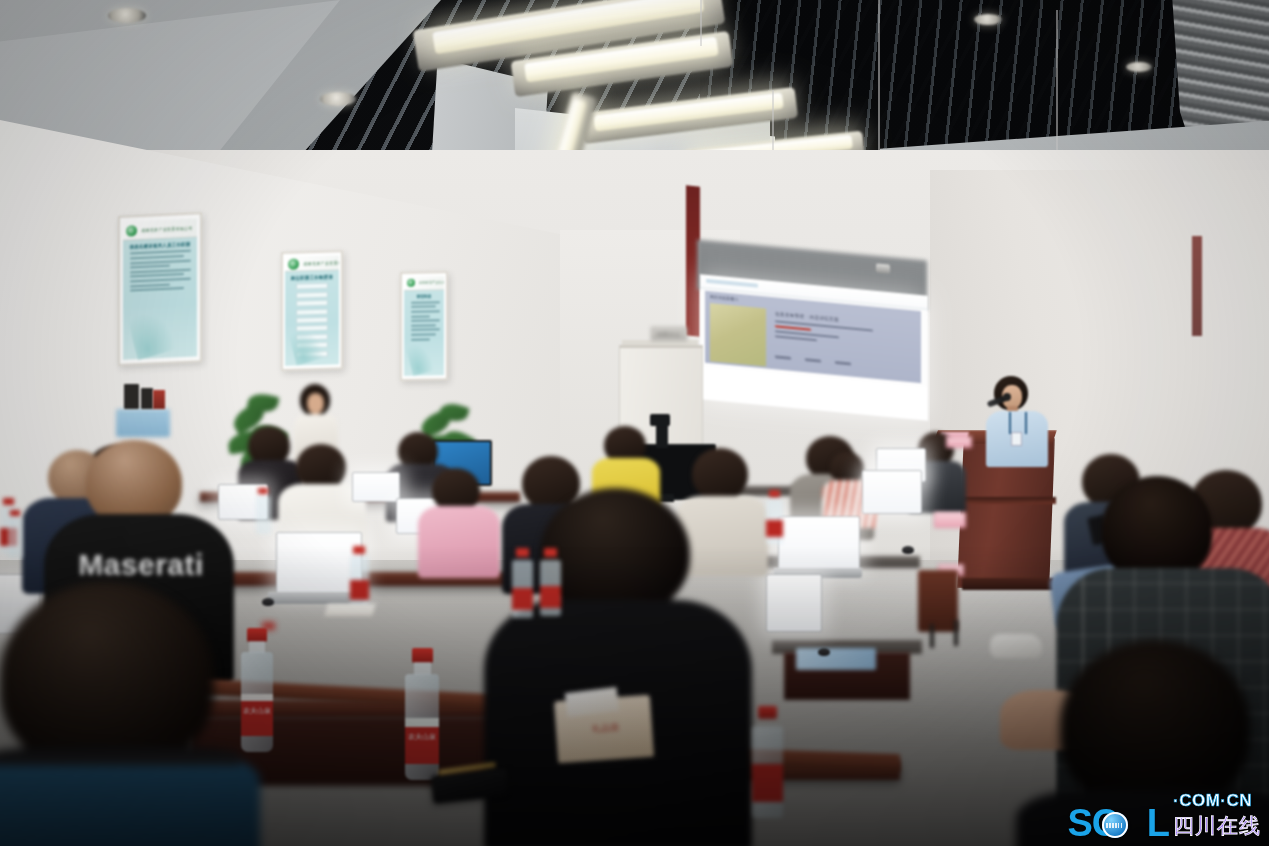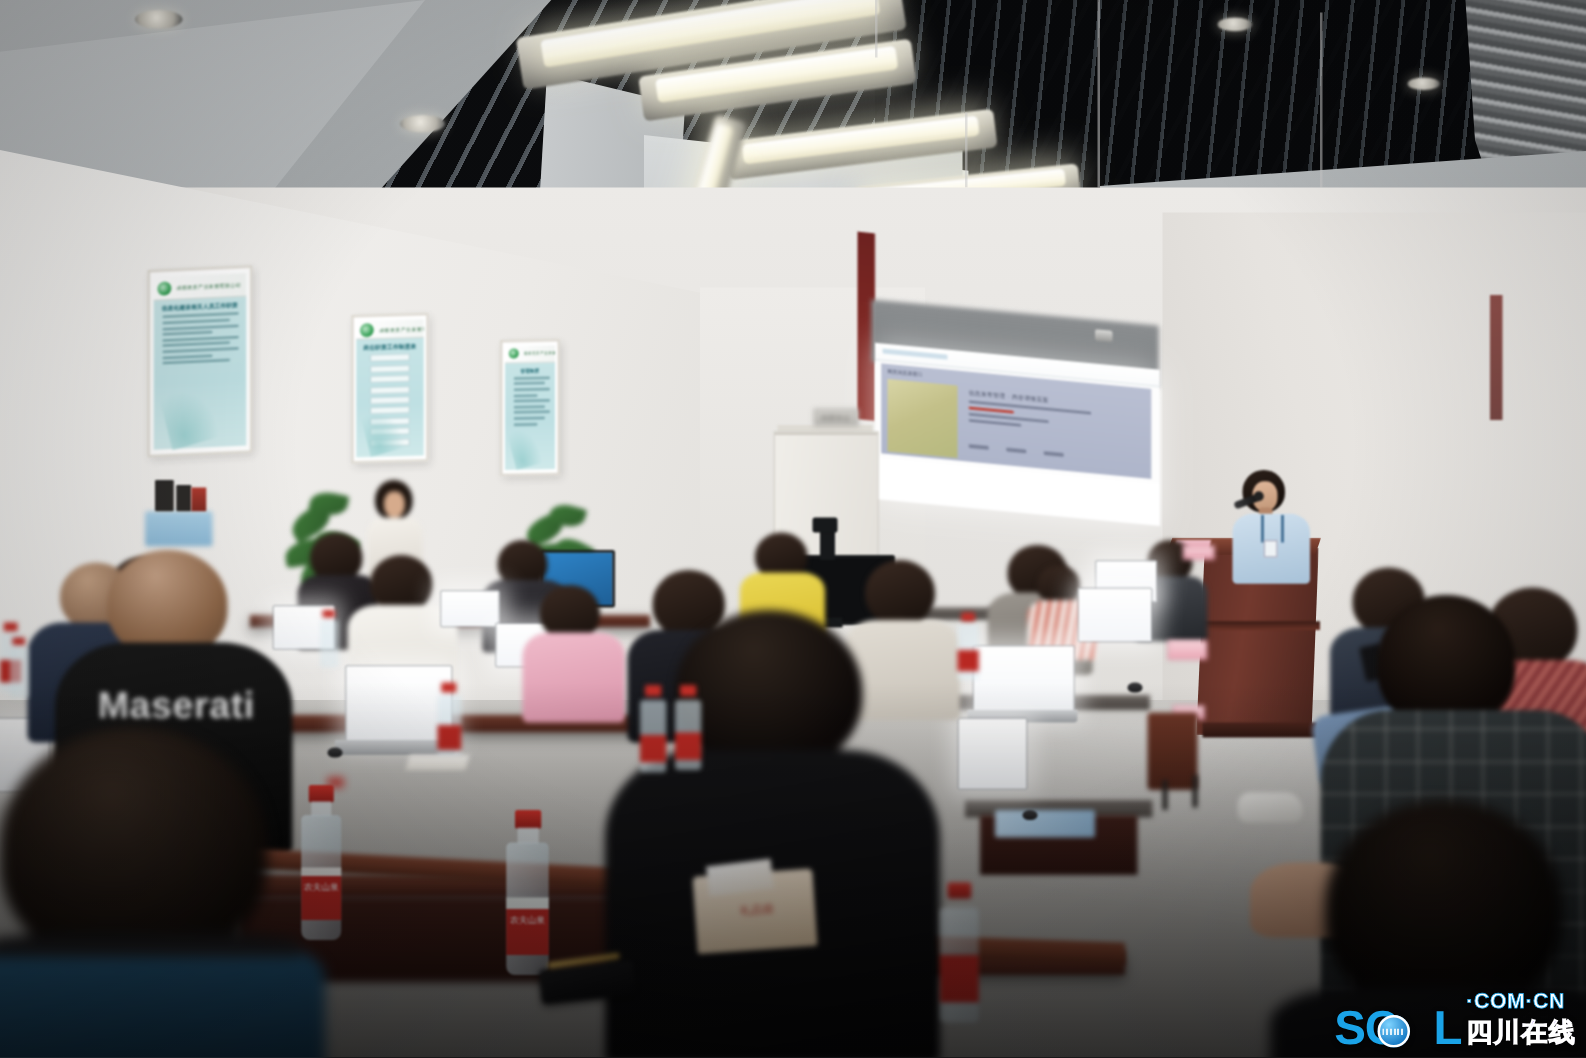--- a/index.html
+++ b/index.html
@@ -424,21 +424,21 @@
     content:"";position:absolute;left:4px;top:11px;width:18px;height:5px;
     background:repeating-linear-gradient(90deg,#ffffff 0,#ffffff 1.5px,transparent 1.5px,transparent 3px);
     opacity:.85;
   }
   .wm-right{display:flex;flex-direction:column;align-items:flex-start;gap:1px;}
   .wm-com{
     font-size:17px;font-weight:bold;color:#ffffff;letter-spacing:.5px;
     -webkit-text-stroke:.6px #1aa3e8;
   }
   .wm-cn{
-    font-size:21px;font-weight:bold;color:#8b5cf6;letter-spacing:1px;
+    font-size:21px;font-weight:normal;color:#8b5cf6;letter-spacing:1px;
     -webkit-text-stroke:.8px #ffffff;
   }
 
   
   .b1{filter:blur(1px);}
   .b2{filter:blur(2px);}
   .b3{filter:blur(3.2px);}
   .b5{filter:blur(5px);}
   .dark-veil{
     position:absolute;left:0;bottom:0;width:1269px;height:300px;

